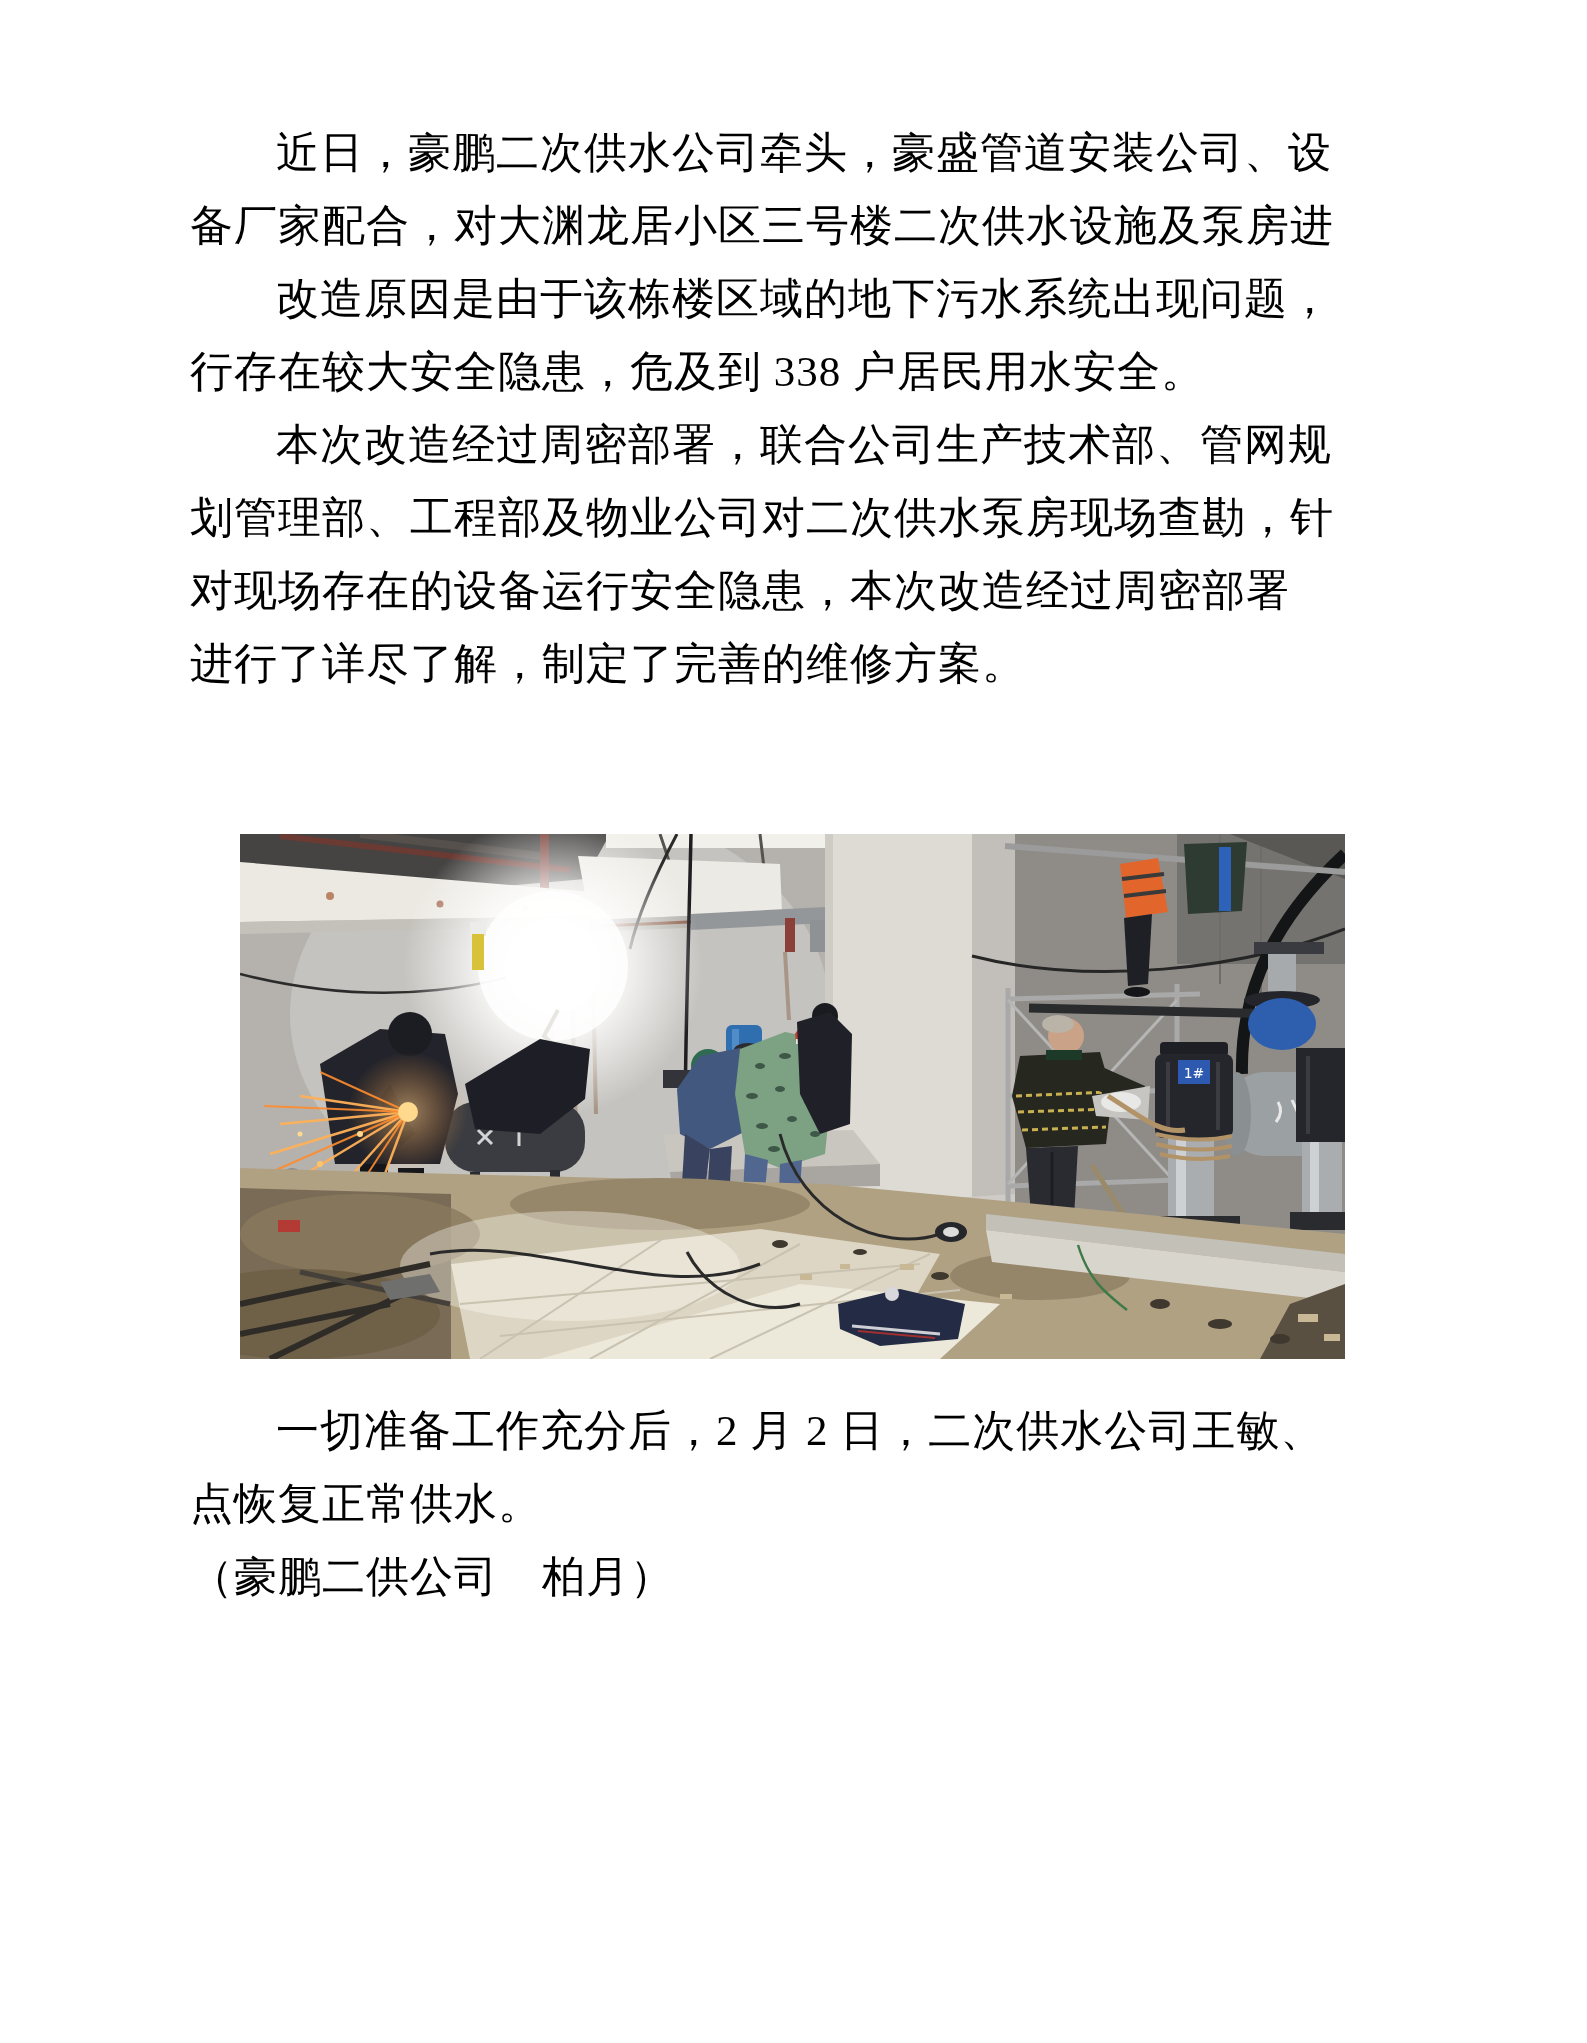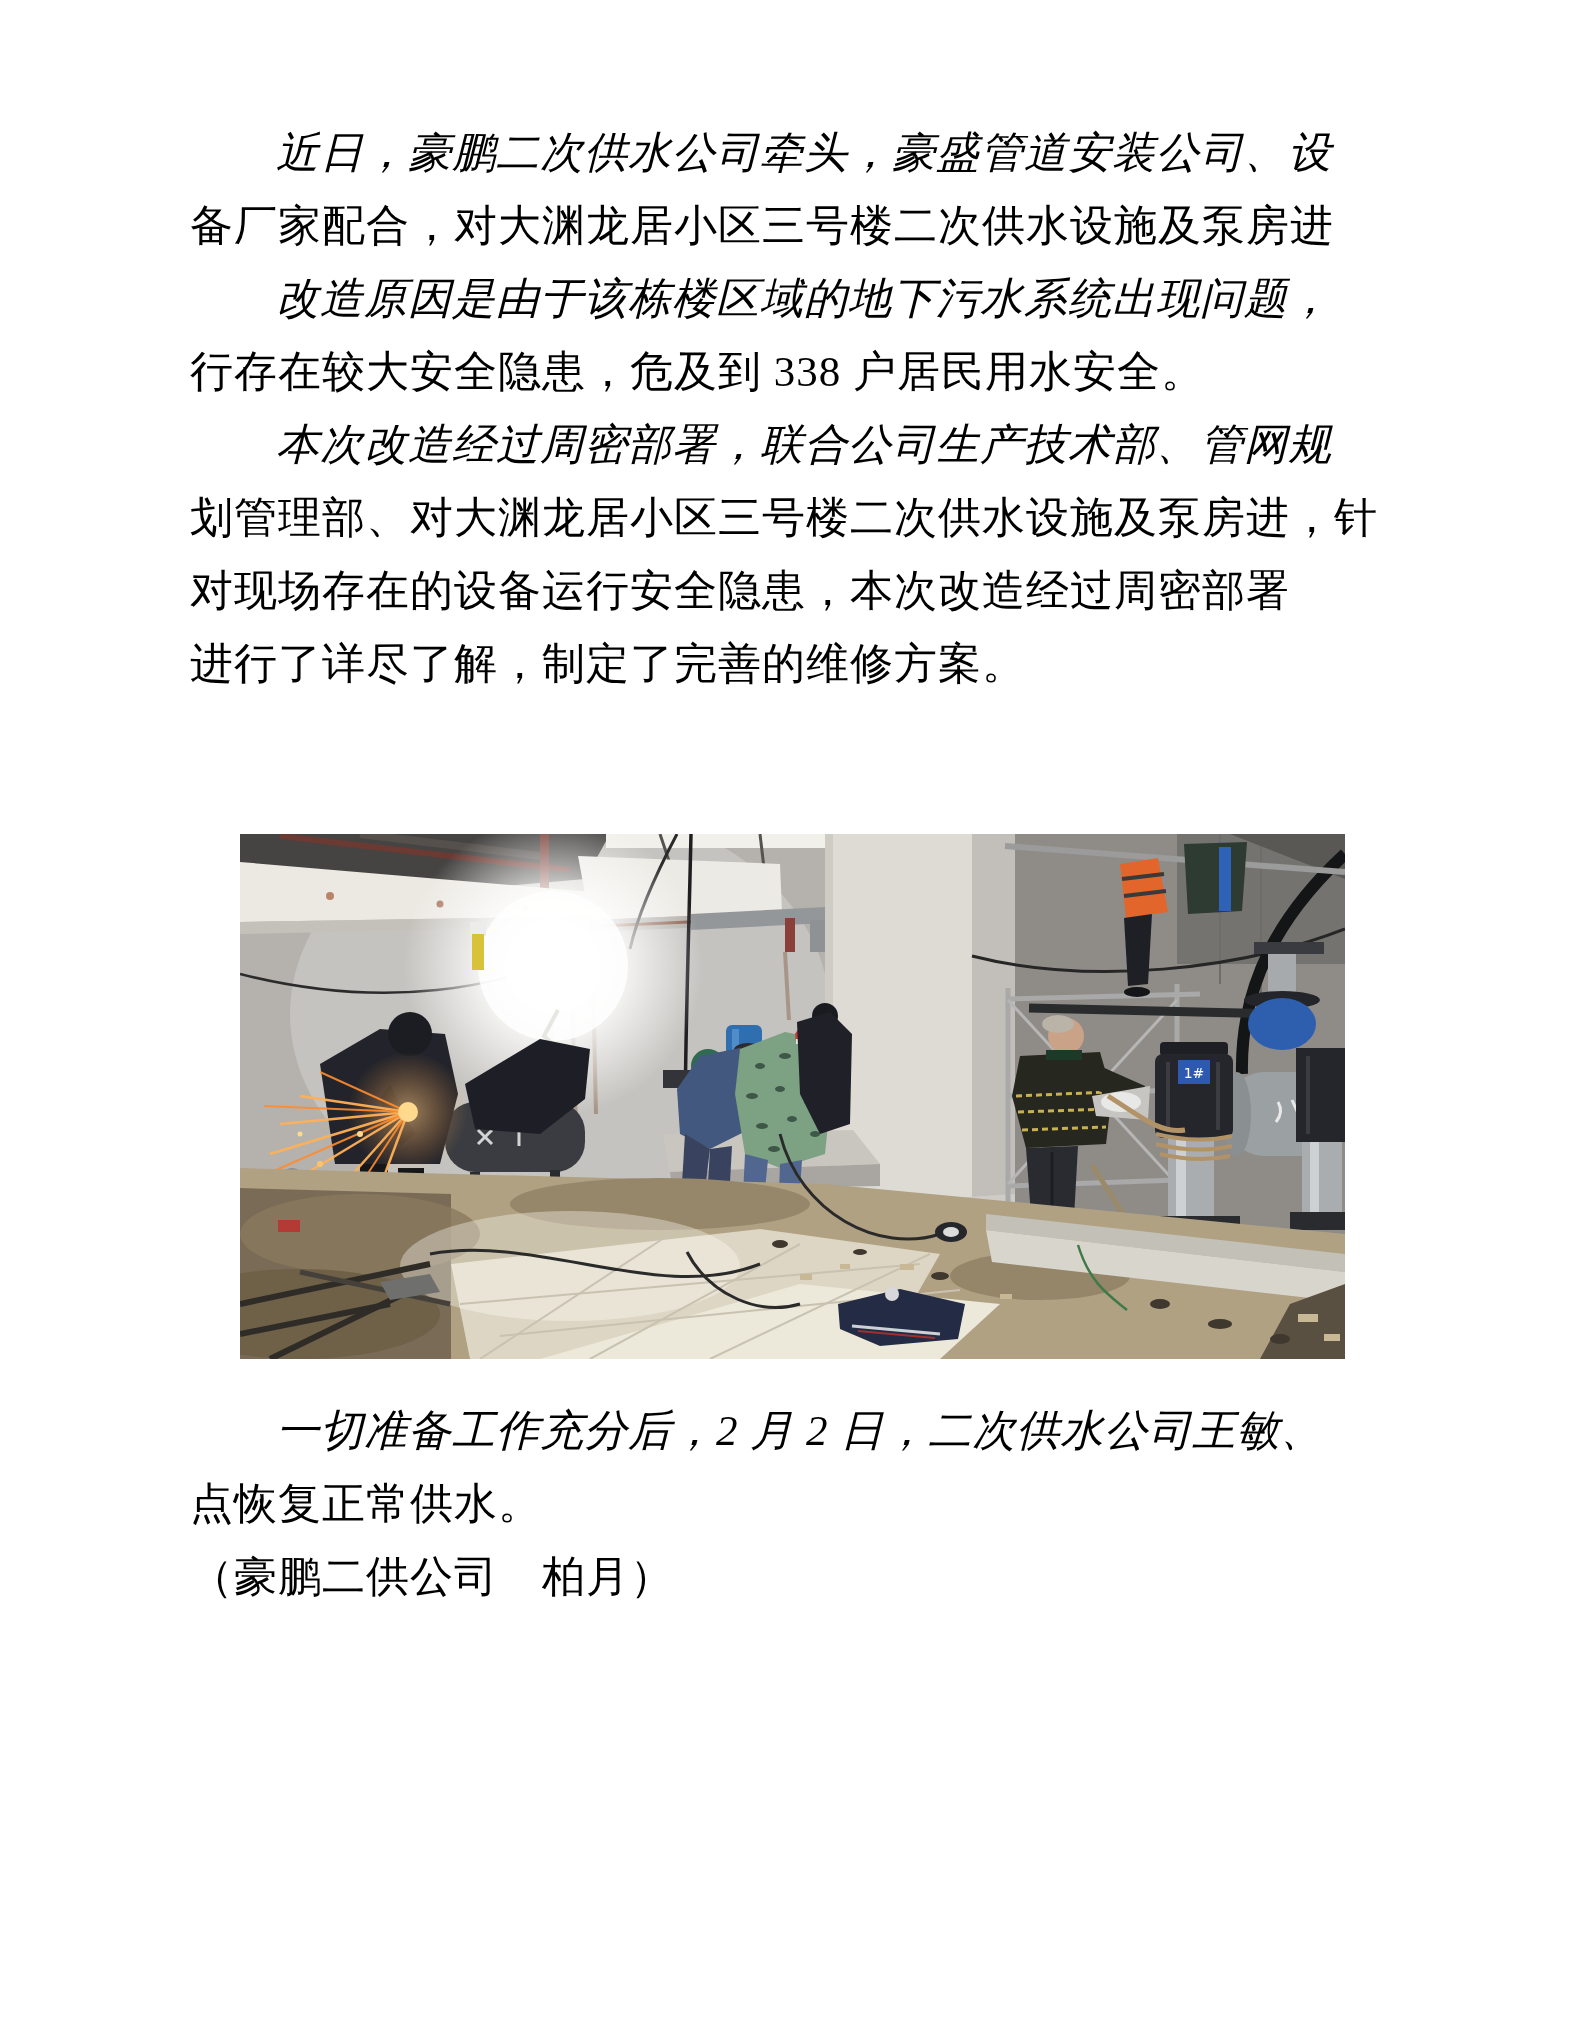--- a/index.html
+++ b/index.html
@@ -18,21 +18,21 @@
     width: 1210px;
   }
   .line {
     font-size: 43px;
     line-height: 73px;
     height: 73px;
     color: #000000;
     white-space: nowrap;
     letter-spacing: 1px;
   }
-  .indent { text-indent: 86px; font-style: italic; }
+  .indent { text-indent: 86px; }
   figure.photo-figure {
     margin: 134px 0 35px 50px;
     width: 1105px;
     height: 525px;
     padding: 0;
   }
   .photo-figure svg { display: block; }
   .signature {
     font-size: 43px;
     line-height: 73px;
@@ -48,21 +48,21 @@
 <body>
 
 <div class="page">
   <div class="content">
 
     <div class="line indent">近日，豪鹏二次供水公司牵头，豪盛管道安装公司、设</div>
     <div class="line">备厂家配合，对大渊龙居小区三号楼二次供水设施及泵房进</div>
     <div class="line indent">改造原因是由于该栋楼区域的地下污水系统出现问题，</div>
     <div class="line">行存在较大安全隐患，危及到 338 户居民用水安全。</div>
     <div class="line indent">本次改造经过周密部署，联合公司生产技术部、管网规</div>
-    <div class="line">划管理部、对大渊龙居小区三号楼二次供水设施及泵房进，针</div>
+    <div class="line">划管理部、工程部及物业公司对二次供水泵房现场查勘，针</div>
     <div class="line">对现场存在的设备运行安全隐患，本次改造经过周密部署</div>
     <div class="line">进行了详尽了解，制定了完善的维修方案。</div>
 
     <figure class="photo-figure">
       <svg width="1105" height="525" viewBox="0 0 1105 525" xmlns="http://www.w3.org/2000/svg">
         <defs>
           <radialGradient id="glow" cx="50%" cy="50%" r="50%">
             <stop offset="0%" stop-color="#ffffff" stop-opacity="1"></stop>
             <stop offset="45%" stop-color="#ffffff" stop-opacity="0.85"></stop>
             <stop offset="100%" stop-color="#ffffff" stop-opacity="0"></stop>

